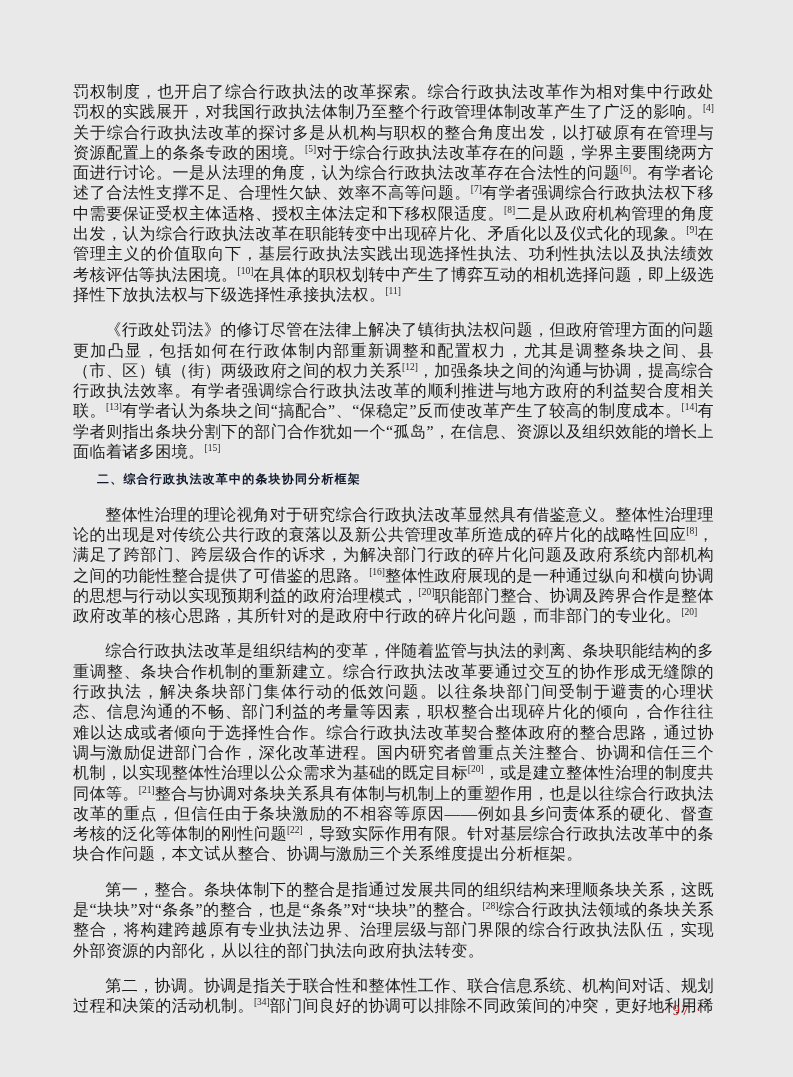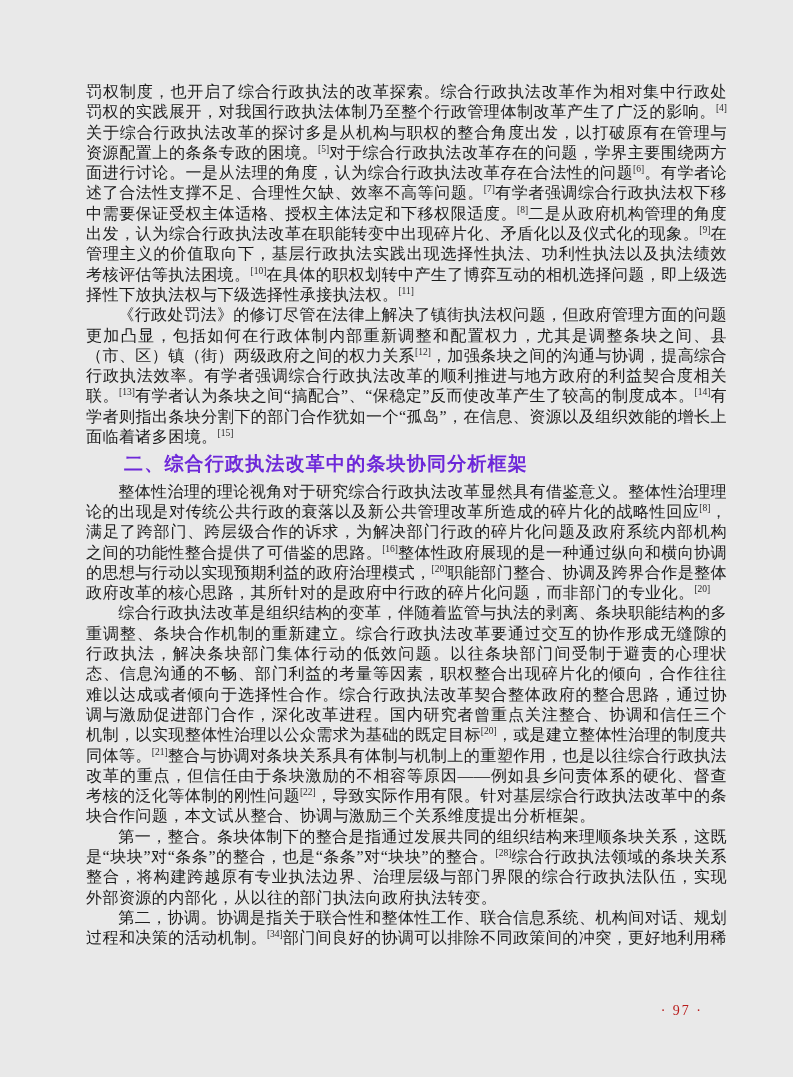--- a/index.html
+++ b/index.html
@@ -11,44 +11,45 @@
     position: relative;
     width: 793px;
     height: 1077px;
     background: #e9e9e9;
     overflow: hidden;
     font-family: "Liberation Serif", "DejaVu Serif", serif;
     color: #1d1d1d;
   }
   .article {
     position: absolute;
-    left: 86px;
+    left: 73px;
     top: 82px;
     width: 641px;
     text-align: justify;
   }
   .para {
     margin: 0;
     font-size: 16.1px;
     line-height: 20.3px;
     letter-spacing: 0.35px;
     text-justify: inter-ideograph;
   }
   .para.indent {
     text-indent: 2em;
+    margin-top: 15px;
   }
   .section-heading {
     margin: 7px 0 7px 0;
     font-family: "Liberation Sans", "DejaVu Sans", sans-serif;
     font-weight: bold;
-    font-size: 19px;
+    font-size: 12px;
     line-height: 20.3px;
     letter-spacing: 1.2px;
     text-indent: 2em;
-    color: #6d28d9;
+    color: #0f172a;
   }
   sup.cite {
     font-size: 9.5px;
     line-height: 0;
     vertical-align: super;
     letter-spacing: 0;
   }
   .page-number {
     position: absolute;
     right: 90px;

